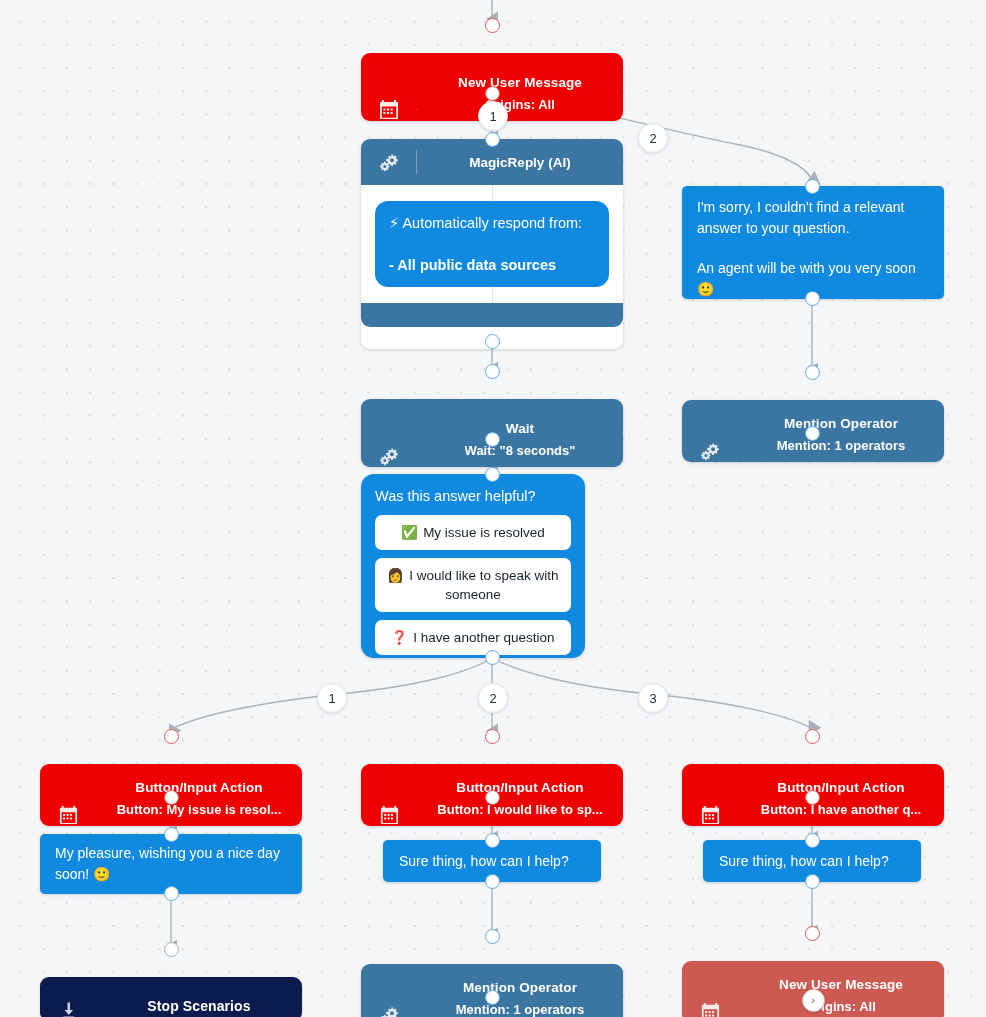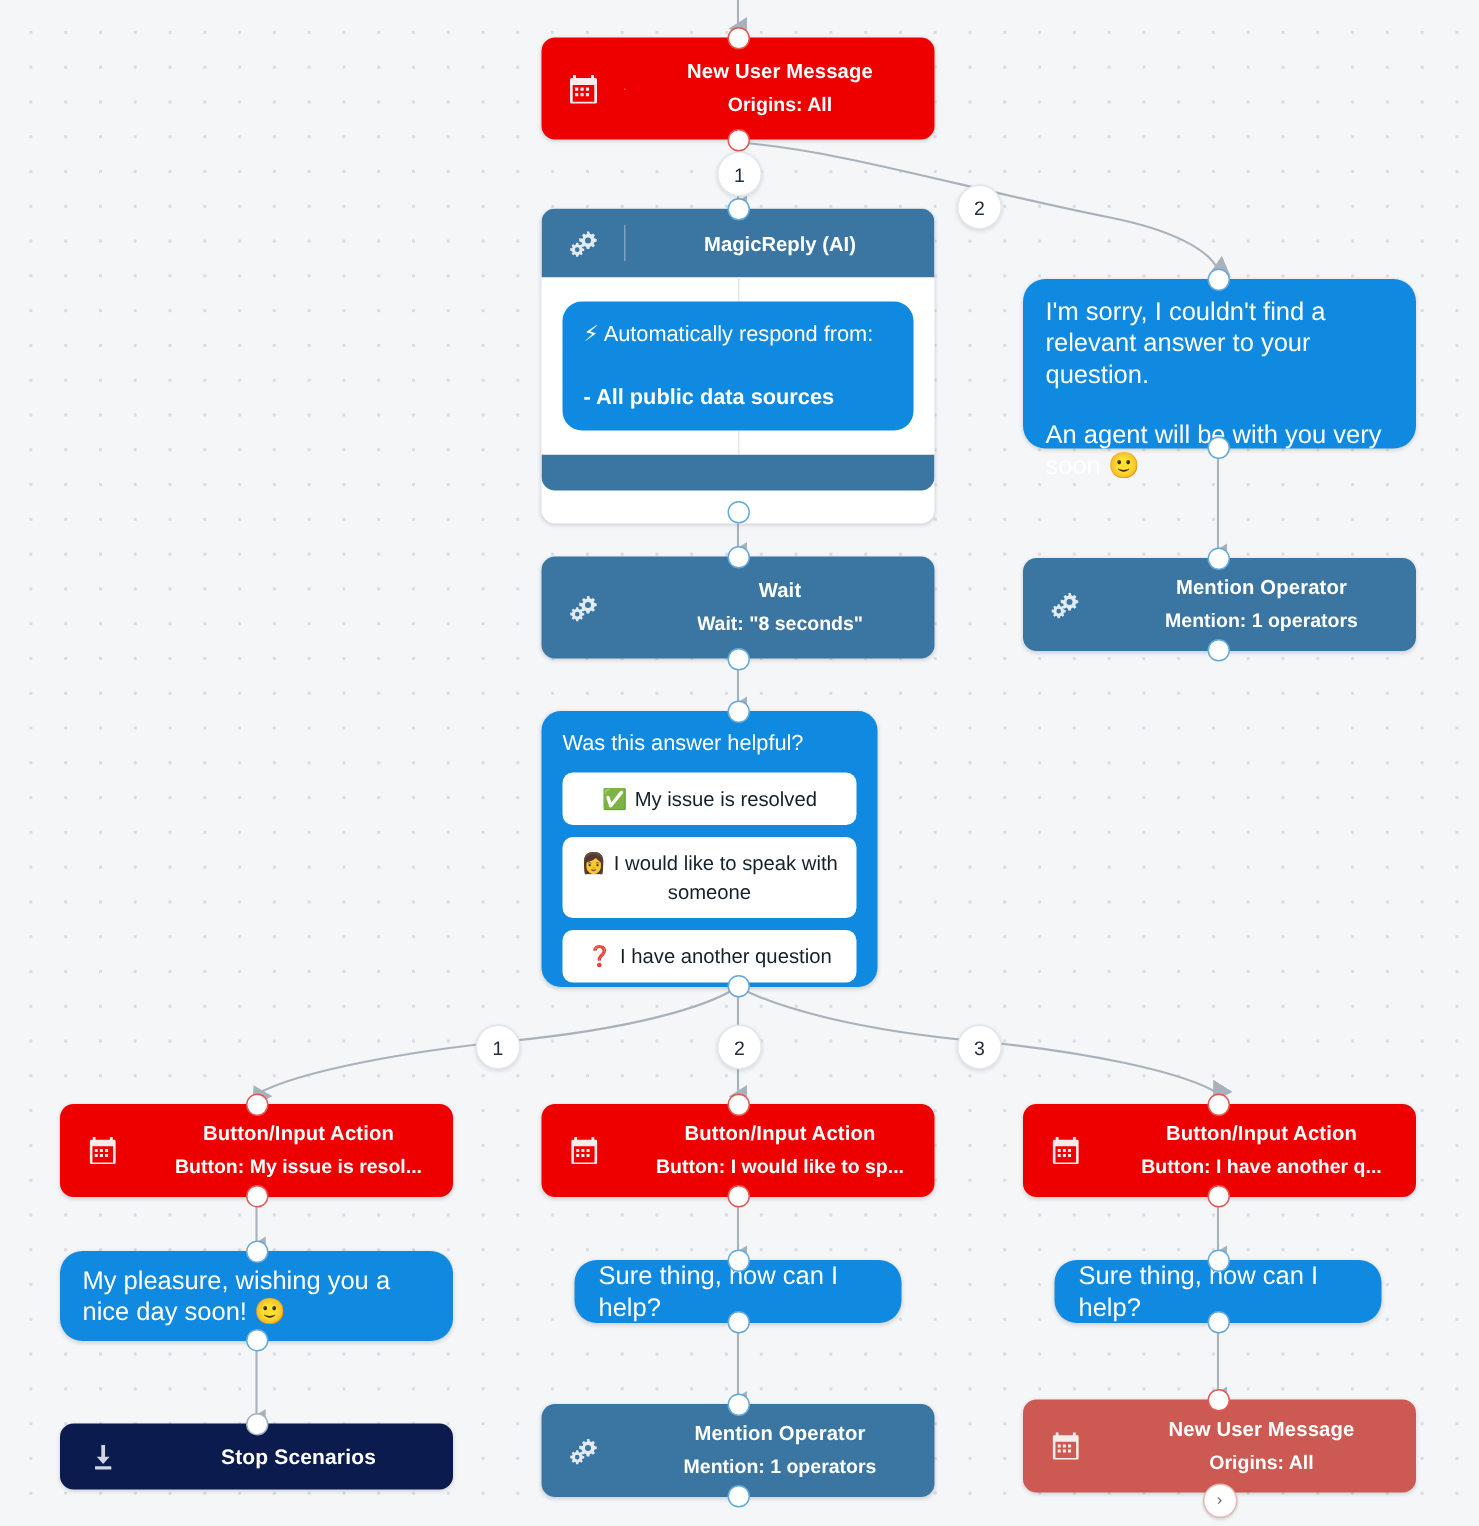--- a/index.html
+++ b/index.html
@@ -18,23 +18,24 @@
     background-size:23.2px 23.2px;
     background-position:9px 10px;
   }
   #edges{position:absolute;left:0;top:0;width:986px;height:1017px;pointer-events:none;}
 
   .node{position:absolute;box-sizing:border-box;}
 
   
   .card{
     border-radius:9px;
-    display:flex;align-items:center;
+    display:flex;align-items:flex-end;
     box-shadow:0 1px 3px rgba(20,30,50,.18);
     overflow:hidden;
+    margin-top:28px;
   }
   .card .ico{
     width:56px;flex:0 0 56px;
     display:flex;align-items:center;justify-content:center;
     position:relative;
   }
   .card .ico::after{
     content:"";position:absolute;right:0;top:11px;bottom:11px;
     width:1px;background:rgba(255,255,255,.32);
   }
@@ -50,22 +51,22 @@
   .red{background:#ef0000;}
   .red-muted{background:#cc5a52;}
   .steel{background:#3b76a3;}
   .navy{background:#0c1b4d;}
 
   .navy .body{padding-bottom:6px;}
   .navy .t{font-size:14px;}
 
   
   .bubble{
-    background:#1089e0;border-radius:15px;color:#fff;
-    font-size:17px;line-height:21px;
+    background:#1089e0;border-radius:5px;color:#fff;
+    font-size:14px;line-height:21px;
     padding:11px 15px;
     box-shadow:0 1px 3px rgba(20,30,50,.18);
     box-sizing:border-box;
   }
   .bubble .blank{display:block;height:19px;}
 
   
   .mr{
     border-radius:9px;overflow:hidden;
     background:#fff;

